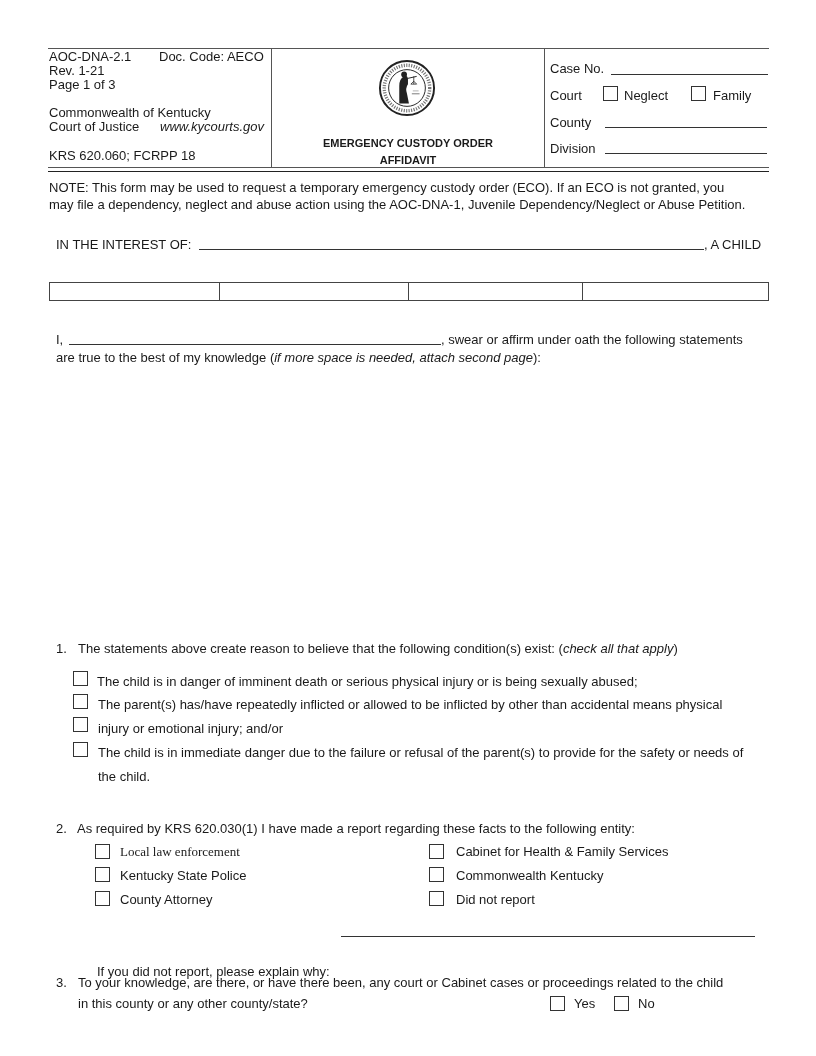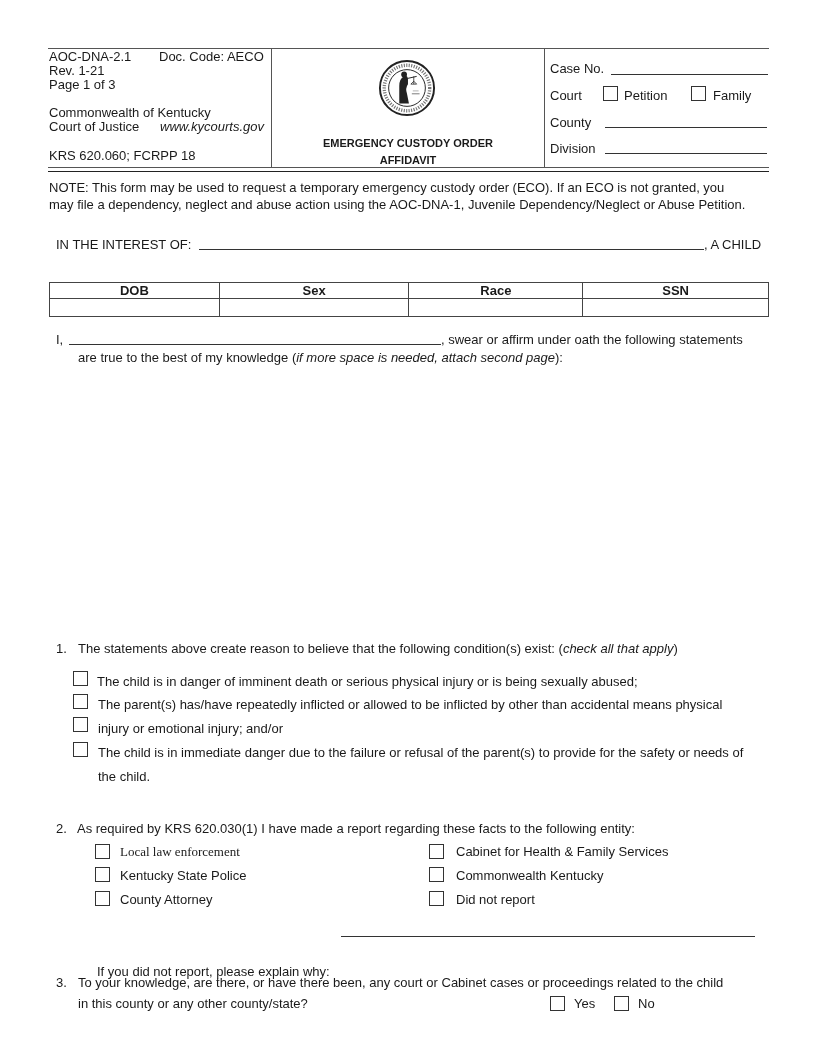--- a/index.html
+++ b/index.html
@@ -84,21 +84,21 @@
   <line x1="35" y1="36" x2="43" y2="36" stroke="#555" stroke-width="0.8"></line>
   <line x1="36" y1="33" x2="42" y2="33" stroke="#777" stroke-width="0.6"></line>
 </svg>
 <div class="title" style="left:272px; top:135px; width:272px;">EMERGENCY CUSTODY ORDER</div>
 <div class="title" style="left:272px; top:152px; width:272px;">AFFIDAVIT</div>
 
 <div class="txt" style="left:550px; top:62px;">Case  No.</div>
 <div class="uline" style="left:611px; top:63px; width:157px;"></div>
 <div class="txt" style="left:550px; top:89px;">Court</div>
 <div class="cb" style="left:603px; top:86px;"></div>
-<div class="txt" style="left:624px; top:89px;">Petition</div>
+<div class="txt" style="left:624px; top:89px;">Neglect</div>
 <div class="cb" style="left:691px; top:86px;"></div>
 <div class="txt" style="left:713px; top:89px;">Family</div>
 <div class="txt" style="left:550px; top:116px;">County</div>
 <div class="uline" style="left:605px; top:116px; width:162px;"></div>
 <div class="txt" style="left:550px; top:142px;">Division</div>
 <div class="uline" style="left:605px; top:142px; width:162px;"></div>
 
 <div class="txt" style="left:49px; top:181px;">NOTE: This form may be used to request a temporary emergency custody order (ECO). If an ECO is not granted, you</div>
 <div class="txt" style="left:49px; top:198px;">may file a dependency, neglect and abuse action using the AOC-DNA-1, Juvenile Dependency/Neglect or Abuse Petition.</div>
 
@@ -107,39 +107,33 @@
 <div class="txt" style="left:704px; top:238px;">, A CHILD</div>
 
 <table class="demo">
   <colgroup>
     <col style="width:170px">
       <col style="width:190px">
       <col style="width:174px">
       <col style="width:186px">
   </colgroup>
   <tbody>
-      <tr>
-    <th>DOB</th>
-    <th>Sex</th>
-    <th>Race</th>
-    <th>SSN</th>
-  </tr>
   <tr>
     <td></td>
     <td></td>
     <td></td>
     <td></td>
   </tr>
 </tbody>
   </table>
 
 <div class="txt" style="left:56px; top:333px;">I,</div>
 <div class="uline" style="left:69px; top:333px; width:372px;"></div>
 <div class="txt" style="left:441px; top:333px;">, swear or affirm under oath the following statements</div>
-<div class="txt" style="left:56px; top:351px;margin-left:22px;">
+<div class="txt" style="left:56px; top:351px;">
   <span>are true to the best of my knowledge (</span><span class="ital">if more space is needed, attach second page</span><span>):</span>
 </div>
 <div class="abs" style="left:56px; top:372px; width:712px; height:255px;"></div>
 
 <div class="txt" style="left:56px; top:642px;">1.</div>
 <div class="txt" style="left:78px; top:642px;">
   <span>The statements above create reason to believe that the following condition(s) exist: (</span><span class="ital">check all that apply</span><span>)</span>
 </div>
 
 <div class="cb" style="left:73px; top:671px;"></div>

